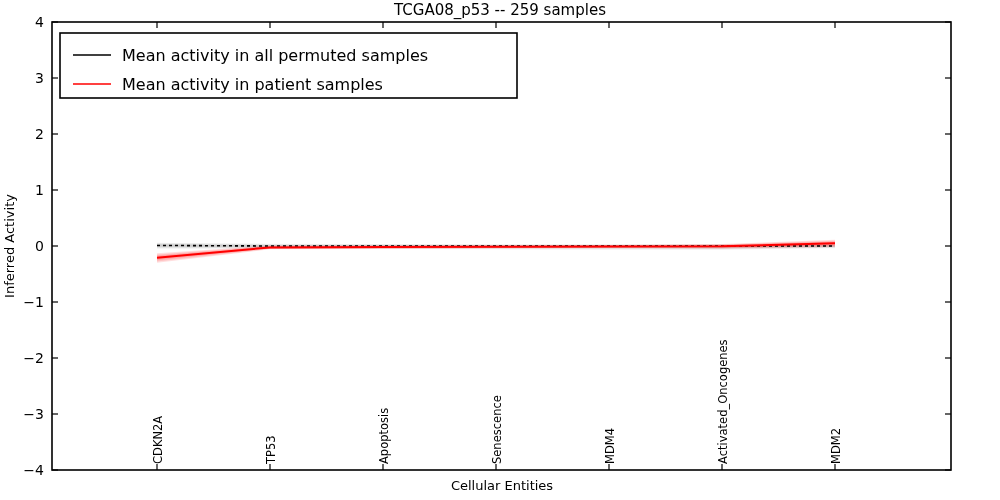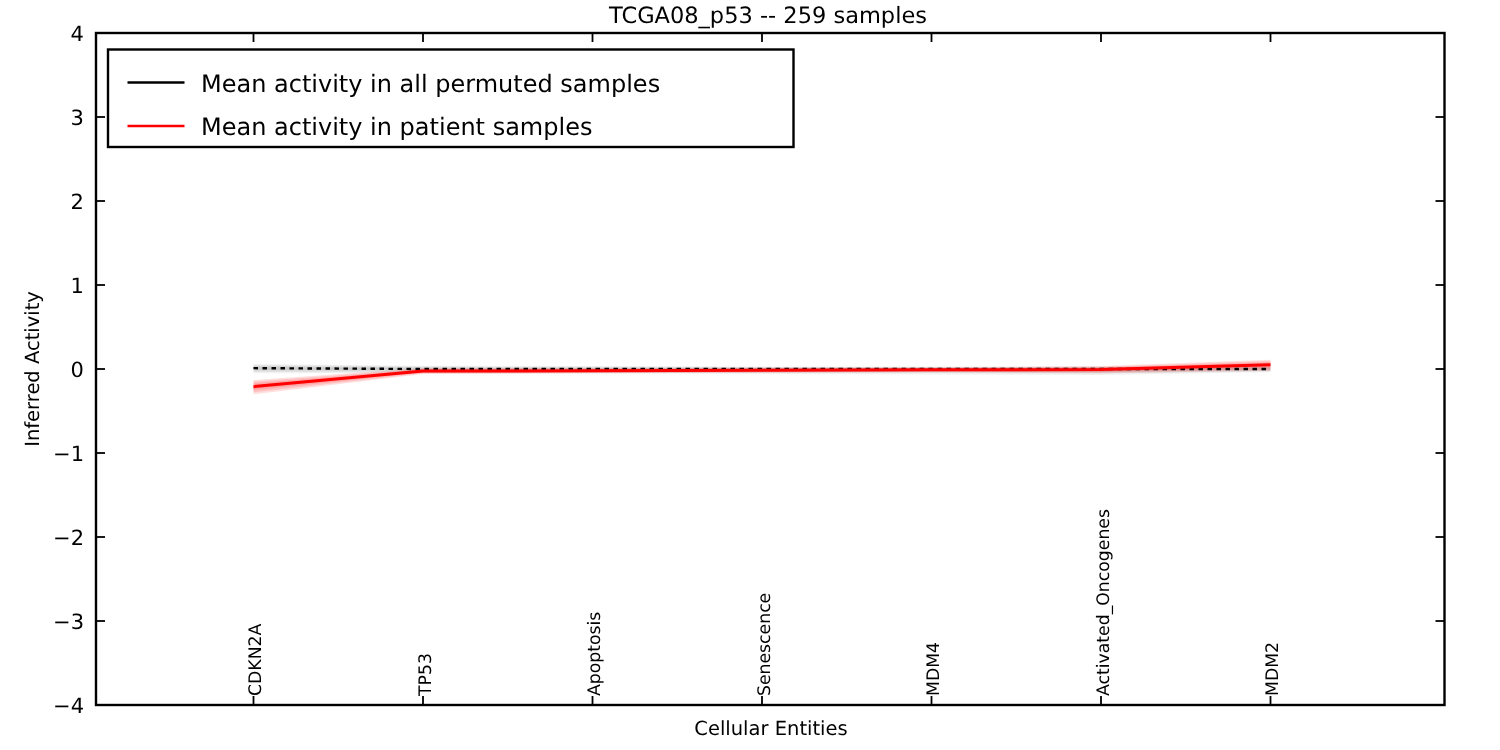--- a/index.html
+++ b/index.html
@@ -1,21 +1,21 @@
 <!DOCTYPE html>
 <html><head>
 <meta charset="utf-8">
 <style>
   html,body{margin:0;padding:0;}
   body{
     width:1000px;height:500px;background:#ffffff;
     font-family:"DejaVu Sans","Liberation Sans",sans-serif;
     color:#000000;overflow:hidden;position:relative;
   }
-  #figure{position:absolute;left:12px;top:0;width:929px;height:500px;}
+  #figure{position:absolute;left:0;top:0;width:929px;height:500px;}
   svg{display:block;}
   .ticklabel{font-size:14px;fill:#000;font-family:"DejaVu Sans","Liberation Sans",sans-serif;}
   .axistitle{font-size:13px;fill:#000;font-family:"DejaVu Sans","Liberation Sans",sans-serif;}
   .charttitle{font-size:15px;fill:#000;font-family:"DejaVu Sans","Liberation Sans",sans-serif;}
   .xcat{font-size:11.5px;fill:#000;font-family:"DejaVu Sans","Liberation Sans",sans-serif;}
   .legtext{font-size:16px;fill:#000;font-family:"DejaVu Sans","Liberation Sans",sans-serif;}
 </style>
 </head>
 <body>
 

